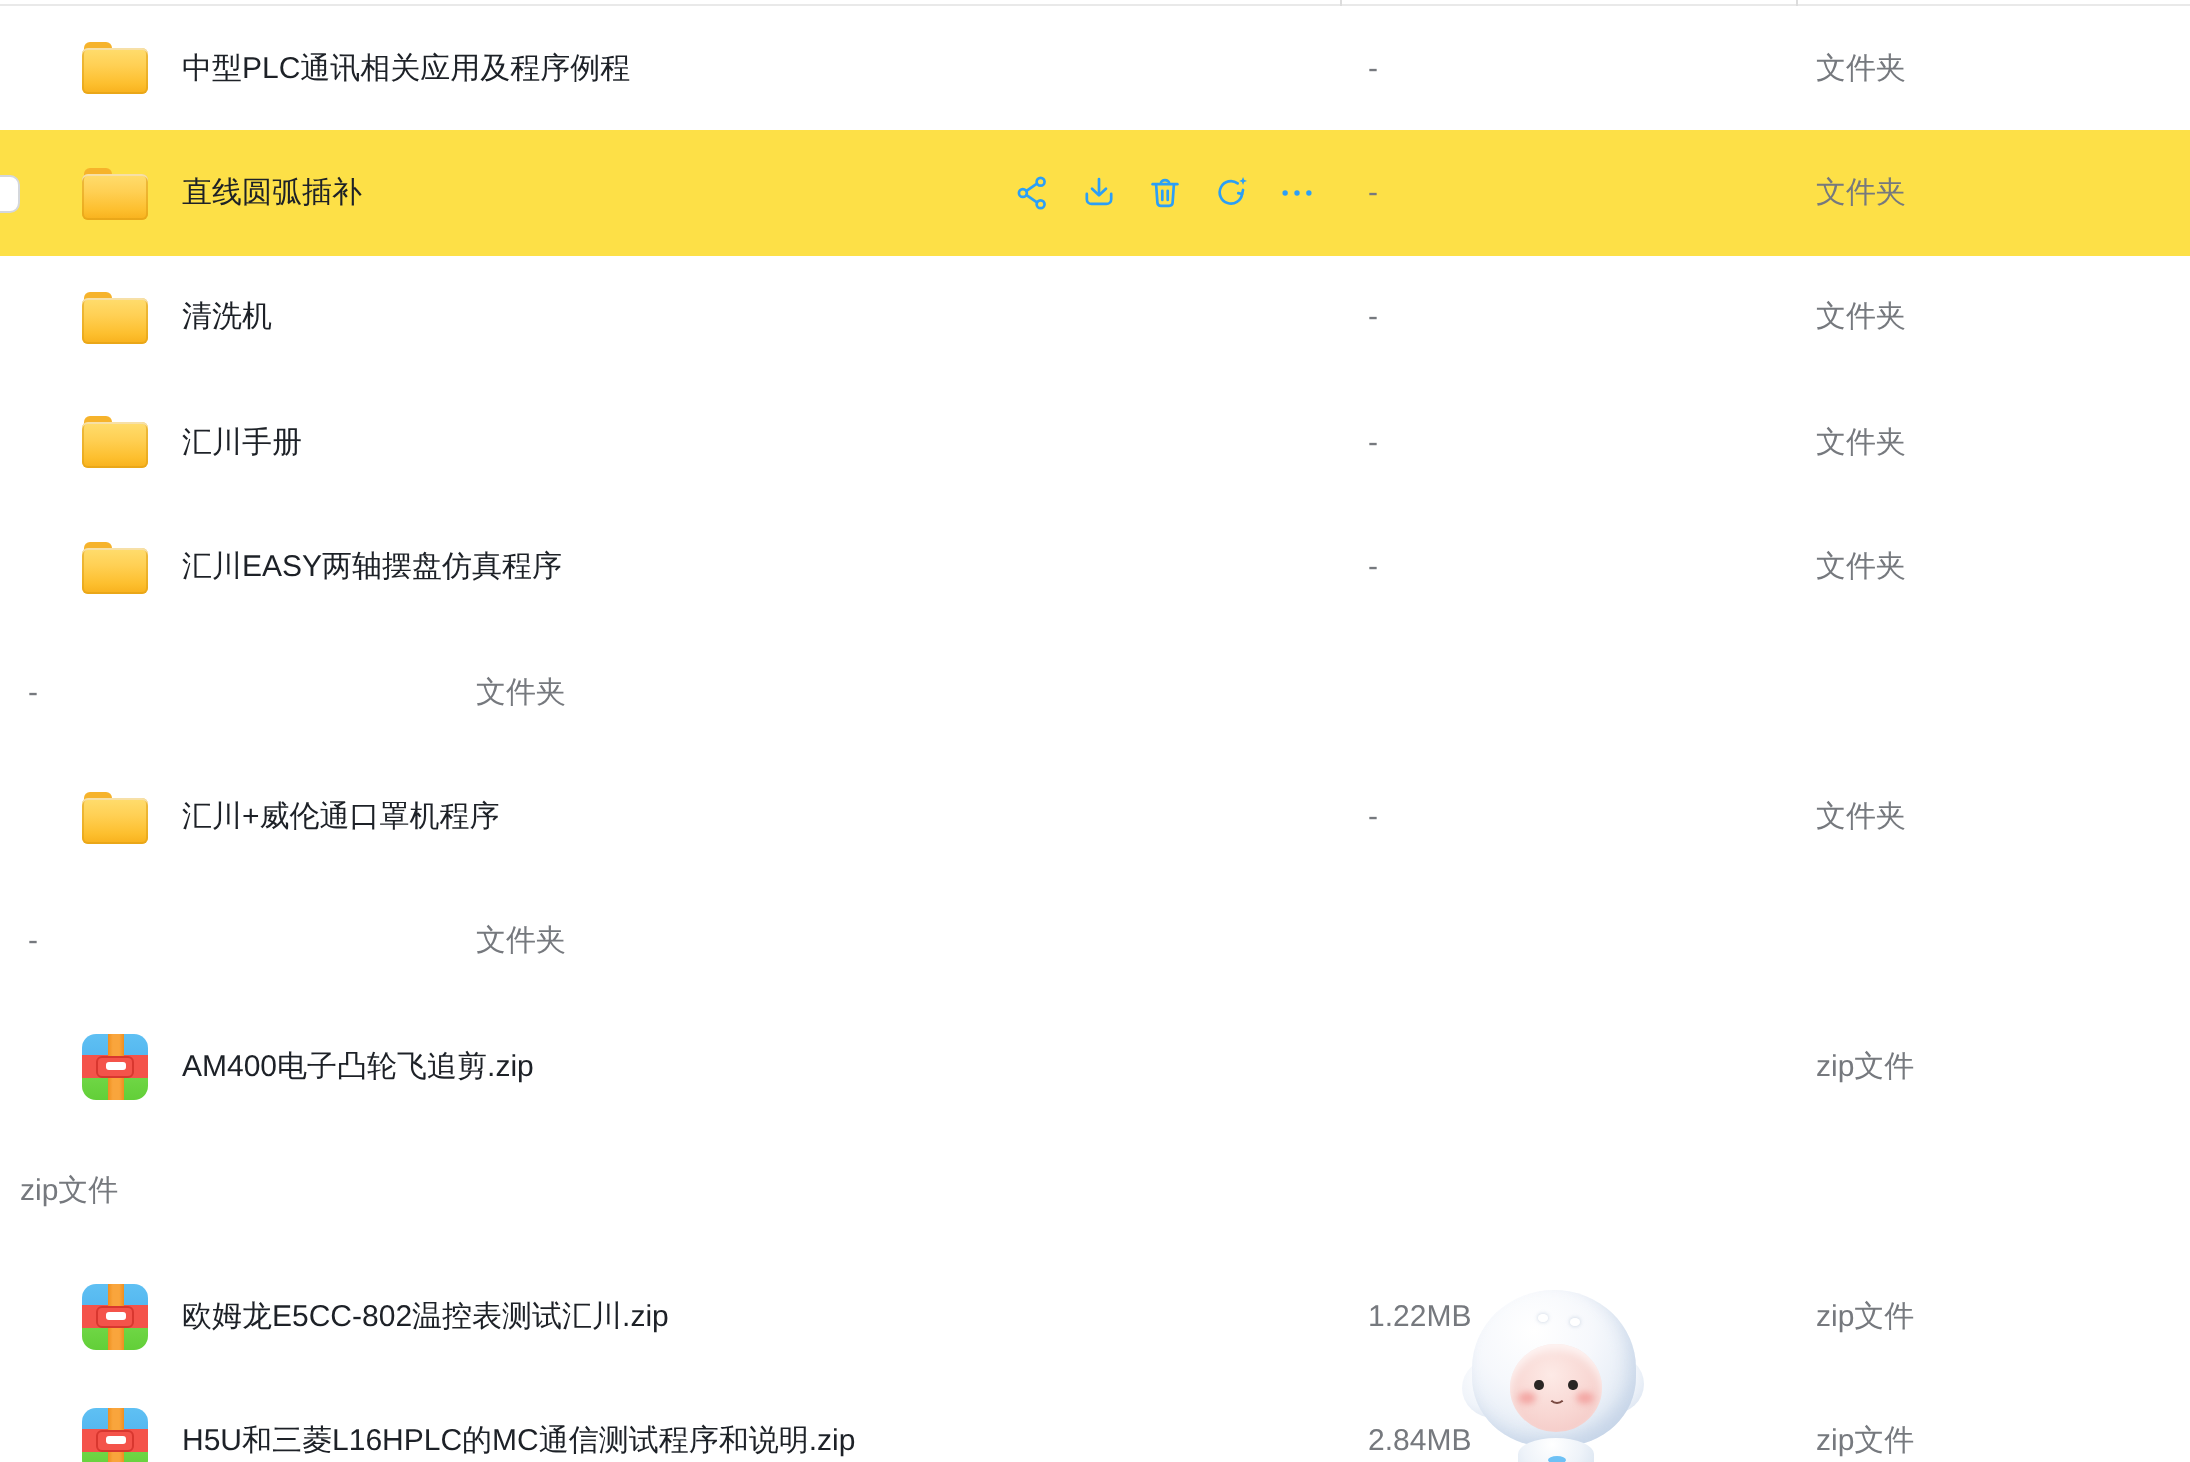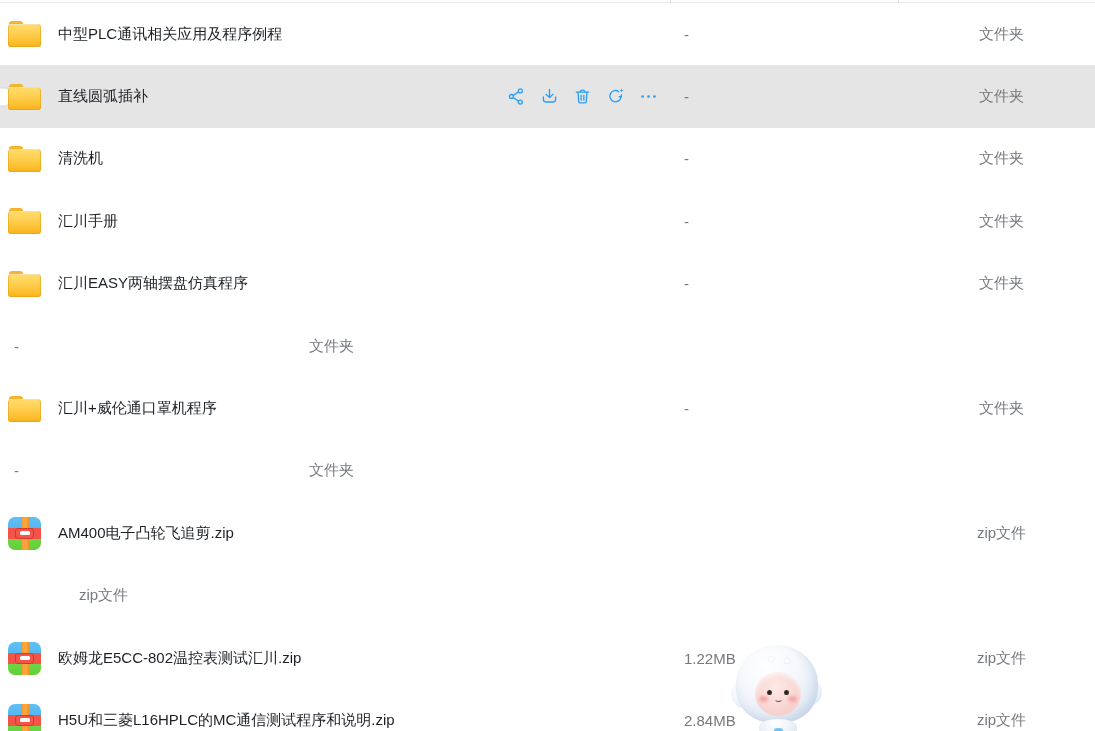--- a/index.html
+++ b/index.html
@@ -9,25 +9,25 @@
   .page { position:relative; width:1095px; height:731px; overflow:hidden; }
 
   
   .header-remnant { position:relative; height:3px; border-bottom:1px solid #e9e9e9; }
   .col-sep { position:absolute; top:0; width:1px; height:3px; background:#dcdcdc; }
   .col-sep.sep1 { left:670px; }
   .col-sep.sep2 { left:898px; }
 
   .filelist { position:relative; }
   .row { display:flex; align-items:center; height:62.4px; position:relative; }
-  .row.hovered { background:#e5e5e5; }
-
-  .cell.name { flex:1 1 auto; display:flex; align-items:center; padding-left:8px; min-width:0; }
+  .row.hovered { background:#fde047; }
+
+  .cell.name { flex:1 1 auto; display:flex; align-items:center; padding-left:41px; min-width:0; }
   .cell.size { width:228px; flex:0 0 228px; padding-left:14px; color:#76797e; font-size:15px; }
-  .cell.type { width:197px; flex:0 0 197px; padding-left:10px; color:#76797e; font-size:15px;text-align:center; }
+  .cell.type { width:197px; flex:0 0 197px; padding-left:10px; color:#76797e; font-size:15px; }
 
   .fname { margin-left:17px; font-size:15px; color:#1d2127; white-space:nowrap;
     overflow:hidden; text-overflow:ellipsis; cursor:pointer; }
 
   
   .icon-folder { position:relative; width:33px; height:26px; flex:0 0 33px; }
   .icon-folder .tab { position:absolute; top:0; left:1px; width:14px; height:8px;
     background:#f6b32b; border-radius:3px 3px 0 0; }
   .icon-folder .body { position:absolute; top:3px; left:0; width:33px; height:23px;
     border-radius:3px; background:linear-gradient(180deg,#ffdd6e 0%,#ffd054 38%,#fdbf2e 78%,#f8b01c 100%);

